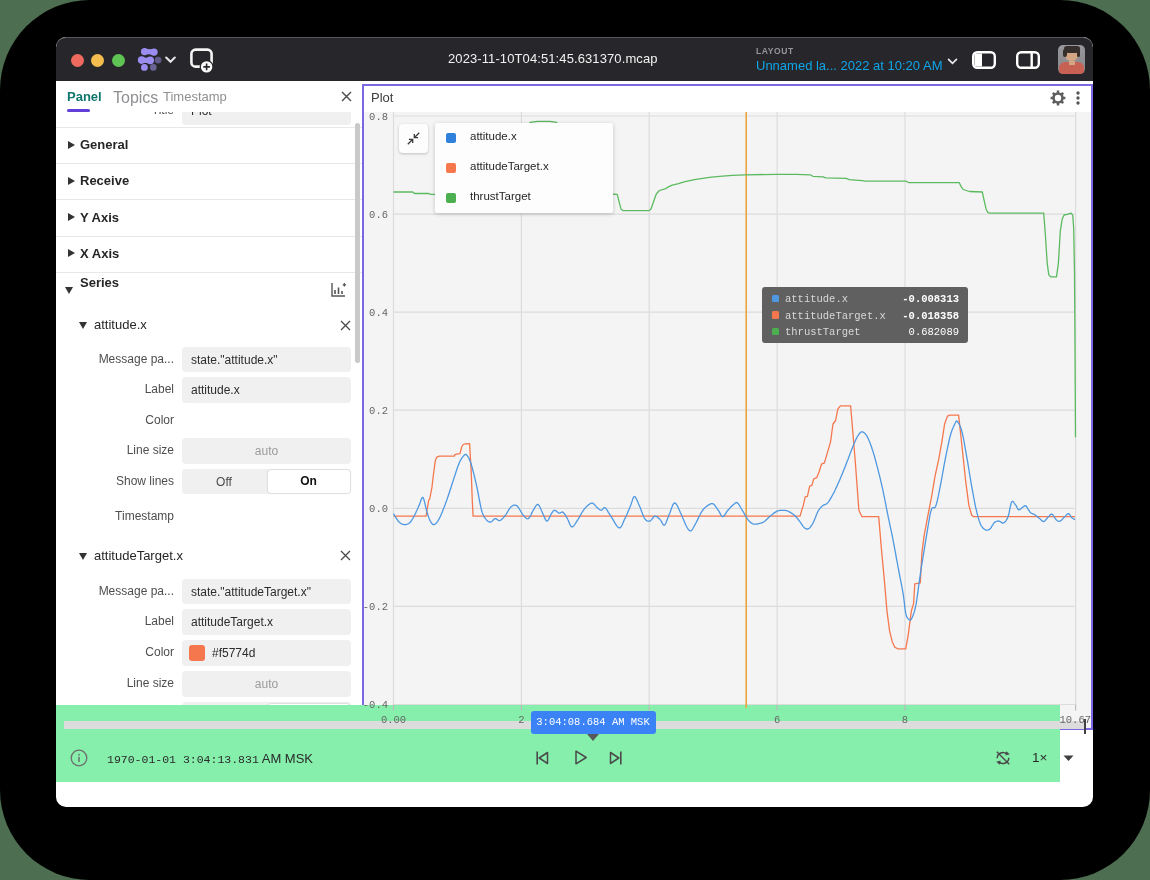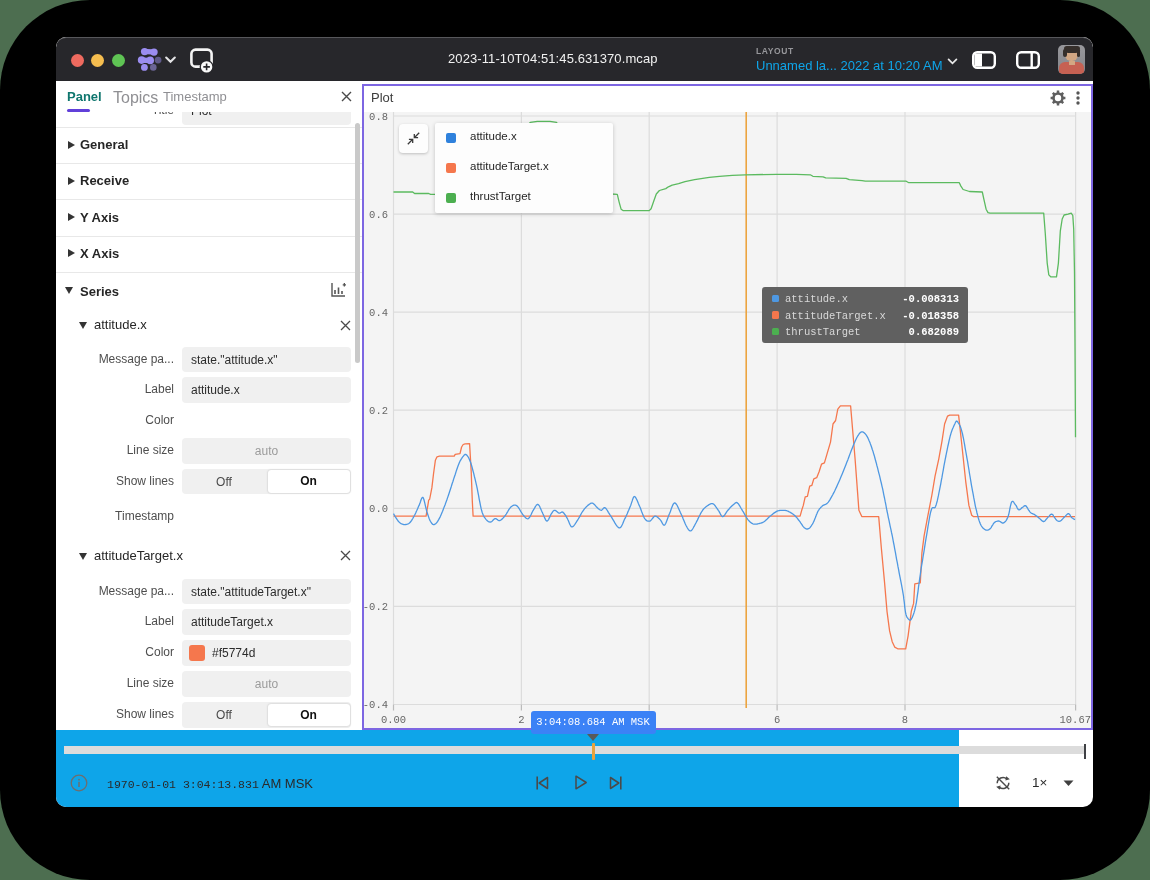--- a/index.html
+++ b/index.html
@@ -5,21 +5,21 @@
 body{background:#4d6e50;font-family:"Liberation Sans",sans-serif;position:relative}
 .abs{position:absolute}
 #shadow{left:0;top:0;width:1150px;height:880px;background:#000;border-radius:90px}
 #win{left:56px;top:37px;width:1037px;height:770px;background:#fff;border-radius:10px;overflow:hidden}
 #titlebar{left:0;top:0;width:1037px;height:44px;background:#27272b;border-top:1px solid #57575b;border-radius:10px 10px 0 0}
 .tl{position:absolute;width:13px;height:13px;border-radius:50%;top:17px}
 #tabs{position:absolute;left:0;top:44px;width:306px;height:31px;background:#fff}
 #sidebar{position:absolute;left:0;top:75px;width:306px;height:618px;background:#fff;overflow:hidden}
 #panel{position:absolute;left:306px;top:46.5px;width:731px;height:646.5px;background:#f4f4f4;border:2px solid #7d66e2}
 #phead{position:absolute;left:308px;top:48.5px;width:727px;height:26px;background:#fff}
-#bottombar{position:absolute;left:0;top:693px;width:903px;height:77px;background:#0ea5e9}
+#bottombar{position:absolute;left:0;top:668px;width:1004px;height:77px;background:#86efac}
 .sec{font-size:13px;font-weight:700;color:#262626;position:absolute;left:24px}
 .ser{font-size:13px;color:#262626;position:absolute;left:38px}
 .tri-r{position:absolute;left:11.5px;width:0;height:0;border-left:7px solid #333;border-top:4.5px solid transparent;border-bottom:4.5px solid transparent}
 .tri-d{position:absolute;width:0;height:0;border-top:7px solid #333;border-left:4.5px solid transparent;border-right:4.5px solid transparent}
 .flabel{position:absolute;font-size:12px;color:#4e4e4e;width:110px;text-align:right;left:8px;white-space:nowrap}
 .finput{position:absolute;left:126px;width:169px;height:25.5px;background:#f0f0f0;border-radius:4px;font-size:12px;color:#2c2c2c;line-height:26px;padding-left:9px;white-space:nowrap}
 .mono{font-family:"Liberation Mono",monospace}
 .swatch{position:absolute;left:7px;top:4.5px;width:16px;height:16px;border-radius:3px}
 </style></head>
 <body>
@@ -94,21 +94,21 @@
 <div class="tri-r" style="top:64.8px"></div>
 <div class="sec" style="top:61.3px">Receive</div>
 <div style="position:absolute;left:0;top:87.4px;width:306px;border-top:1px solid #e8e8e8"></div>
 <div class="tri-r" style="top:101.1px"></div>
 <div class="sec" style="top:97.6px">Y Axis</div>
 <div style="position:absolute;left:0;top:123.8px;width:306px;border-top:1px solid #e8e8e8"></div>
 <div class="tri-r" style="top:137.4px"></div>
 <div class="sec" style="top:133.9px">X Axis</div>
 <div style="position:absolute;left:0;top:160.1px;width:306px;border-top:1px solid #e8e8e8"></div>
 <div class="tri-d" style="left:9px;top:175.2px"></div>
-<div class="sec" style="top:172px">Series</div>
+<div class="sec" style="top:163px">Series</div>
 <svg style="position:absolute;left:274px;top:169px" width="17" height="17" viewBox="0 0 17 17">
 <path d="M2 2 V15 H15" stroke="#555" stroke-width="1.4" fill="none"></path>
 <path d="M5 13 V9 M8.5 13 V6.5 M12 13 V10" stroke="#555" stroke-width="1.6" fill="none"></path>
 <path d="M12.7 3.8 H16 M14.35 2.1 V5.4" stroke="#555" stroke-width="1.3" fill="none"></path>
 </svg>
 <div class="tri-d" style="left:23px;top:210px"></div>
 <div class="ser" style="top:205px">attitude.x</div>
 <svg style="position:absolute;left:283px;top:206.5px" width="13" height="13" viewBox="0 0 13 13">
         <path d="M2 2 L11 11 M11 2 L2 11" stroke="#4a4a4a" stroke-width="1.3"></path>
       </svg>
@@ -250,18 +250,18 @@
 </div>
 <div class="abs mono" style="left:762px;top:287px;width:206px;height:56px;background:#606060;border-radius:3px;font-size:10.5px">
 <div style="position:absolute;left:9.5px;top:7.5px;width:7.5px;height:7.5px;border-radius:1.5px;background:#4e98e2"></div>
 <div style="position:absolute;left:23px;top:6.0px;color:#d8d8d8">attitude.x</div>
 <div style="position:absolute;right:9px;top:6.0px;color:#fff;font-weight:700">-0.008313</div>
 <div style="position:absolute;left:9.5px;top:24.0px;width:7.5px;height:7.5px;border-radius:1.5px;background:#f5774d"></div>
 <div style="position:absolute;left:23px;top:22.5px;color:#d8d8d8">attitudeTarget.x</div>
 <div style="position:absolute;right:9px;top:22.5px;color:#fff;font-weight:700">-0.018358</div>
 <div style="position:absolute;left:9.5px;top:40.5px;width:7.5px;height:7.5px;border-radius:1.5px;background:#4caf50"></div>
 <div style="position:absolute;left:23px;top:39.0px;color:#d8d8d8">thrustTarget</div>
-<div style="position:absolute;right:9px;top:39.0px;color:#fff;font-weight:700">0.682089</div>
+<div style="position:absolute;right:9px;top:39.0px;color:#fff;font-weight:400">0.682089</div>
 </div>
 <div class="abs" style="left:530.5px;top:710.5px;width:125px;height:23px;background:#3b82f6;border-radius:3px">
 <div class="mono" style="position:absolute;left:0;top:5px;width:125px;text-align:center;font-size:10.5px;color:#fff">3:04:08.684 AM MSK</div>
 <div style="position:absolute;left:56px;top:23px;width:0;height:0;border-left:6.5px solid transparent;border-right:6.5px solid transparent;border-top:7px solid #59595b"></div>
 </div>
 
 </body></html>

